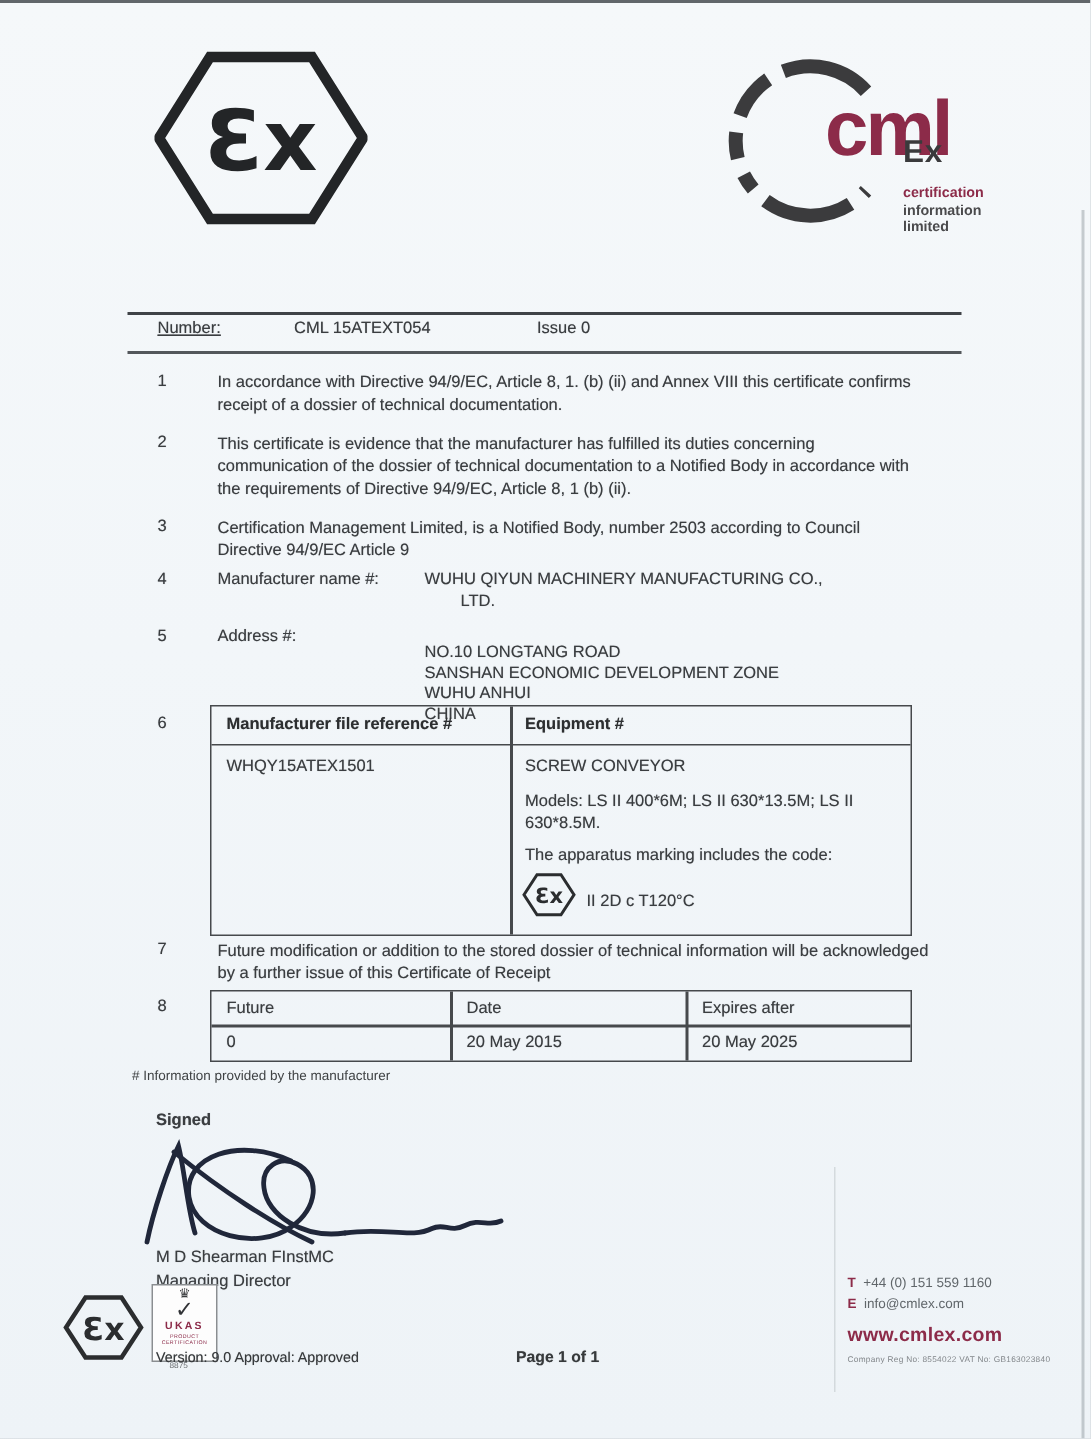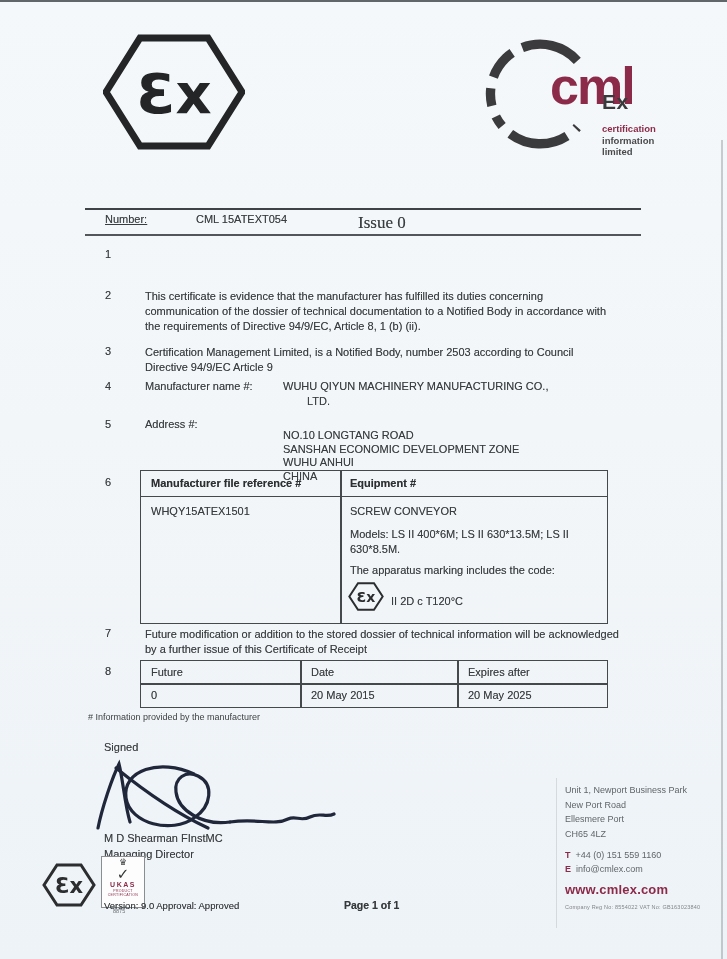--- a/index.html
+++ b/index.html
@@ -21,21 +21,21 @@
   .cml-ex{left:124px;top:54px;font-size:21px;font-weight:600;color:#3a3a3c;letter-spacing:.5px;}
   .cml-lines{left:124px;top:87px;font-size:9.5px;line-height:11.5px;font-weight:600;color:#4a4a4c;}
   .cml-lines .l0{font-weight:700;}
 
   
   .title{left:104px;top:186px;font-size:16px;font-weight:bold;color:#212325;letter-spacing:.2px;}
   .rule1{left:85px;top:208px;width:556px;height:2px;background:#3f4347;}
   .rule2{left:85px;top:234px;width:556px;height:1.5px;background:#53575b;}
   .num-label{left:105px;top:213px;font-size:11px;text-decoration:underline;}
   .num-value{left:196px;top:213px;font-size:11px;}
-  .num-issue{left:358px;top:213px;font-size:17px;font-family:Liberation Serif, serif;}
+  .num-issue{left:358px;top:213px;font-size:11px;}
 
   
   .clause-num{font-size:11px;width:20px;}
   .clause-text{font-size:11px;line-height:15px;width:470px;}
   .c1n{left:105px;top:248px;} .c1t{left:145px;top:248px;}
   .c2n{left:105px;top:289px;} .c2t{left:145px;top:289px;width:466px;}
   .c3n{left:105px;top:345px;} .c3t{left:145px;top:345px;}
   .c4n{left:105px;top:380px;} .c4l{left:145px;top:380px;font-size:11px;}
   .c4v1{left:283px;top:380px;font-size:11px;width:340px;}
   .c4v2{left:290px;top:395px;font-size:11px;padding-left:17px;}
@@ -62,21 +62,21 @@
   .is-table{left:140px;top:660px;width:466px;height:46px;border:1.5px solid #46494c;}
   .is-row-div{position:absolute;left:0;right:0;top:22px;height:1.5px;background:#46494c;}
   .is-col1{position:absolute;left:159px;top:0;bottom:0;width:1.5px;background:#46494c;}
   .is-col2{position:absolute;left:316px;top:0;bottom:0;width:1.5px;background:#46494c;}
   .is-cell{position:absolute;font-size:11px;}
   .is-h0{left:10px;top:5px;} .is-h1{left:170px;top:5px;} .is-h2{left:327px;top:5px;}
   .is-r0{left:10px;top:28px;} .is-r1{left:170px;top:28px;} .is-r2{left:327px;top:28px;}
 
   
   .footnote{left:88px;top:712px;font-size:9px;color:#3f4244;}
-  .signed{left:104px;top:741px;font-size:11px;}
+  .signed{left:104px;top:741px;font-size:11px;font-weight:bold;}
   .signature{left:90px;top:756px;width:250px;height:80px;}
   .sig-name{left:104px;top:832px;font-size:11px;}
   .sig-role{left:104px;top:848px;font-size:11px;}
   .hex-small{left:42px;top:862px;width:54px;height:46px;}
   .ukas{left:101px;top:856px;width:42px;height:50px;border:1px solid #8a8e91;background:#fdfdfd;text-align:center;}
   .ukas-crown{font-size:9px;line-height:9px;color:#3c3e40;display:block;margin-top:1px;}
   .ukas-tick{font-size:15px;line-height:13px;font-weight:bold;color:#323437;display:block;}
   .ukas-name{font-size:7px;letter-spacing:1.5px;font-weight:bold;color:#8c2b49;display:block;margin-top:1px;}
   .ukas-sub{font-size:3.5px;letter-spacing:.3px;color:#8c2b49;display:block;margin-top:1px;}
   .ukas-num{left:113px;top:908px;font-size:5.5px;color:#6a6e71;}
@@ -121,20 +121,21 @@
     </div>
   </div>
 
   <div class="abs rule1"></div>
   <div class="abs rule2"></div>
   <span class="abs num-label soft">Number:</span>
   <span class="abs num-value soft">CML 15ATEXT054</span>
   <span class="abs num-issue soft">Issue 0</span>
 
   <span class="abs clause-num c1n soft">1</span>
+  <div class="abs clause-text c1t soft">In accordance with Directive 94/9/EC, Article 8, 1. (b) (ii) and Annex VIII this certificate confirms receipt of a dossier of technical documentation.</div>
   <span class="abs clause-num c2n soft">2</span>
   <div class="abs clause-text c2t soft">This certificate is evidence that the manufacturer has fulfilled its duties concerning communication of the dossier of technical documentation to a Notified Body in accordance with the requirements of Directive 94/9/EC, Article 8, 1 (b) (ii).</div>
   <span class="abs clause-num c3n soft">3</span>
   <div class="abs clause-text c3t soft">Certification Management Limited, is a Notified Body, number 2503 according to Council Directive 94/9/EC Article 9</div>
 
   <span class="abs clause-num c4n soft">4</span>
   <span class="abs c4l soft">Manufacturer name #:</span>
   <div class="abs c4v1 soft">WUHU QIYUN MACHINERY MANUFACTURING CO.,</div>
   <div class="abs c4v2 soft">LTD.</div>
 
@@ -200,26 +201,20 @@
   <div class="abs ukas">
     <span class="ukas-crown">♛</span>
     <span class="ukas-tick">✓</span>
     <span class="ukas-name">UKAS</span>
     <span class="ukas-sub">PRODUCT CERTIFICATION</span>
   </div>
   <div class="abs ukas-num">8875</div>
   <div class="abs version-line soft">Version: 9.0  Approval: Approved</div>
   <div class="abs page-line soft">Page 1 of 1</div>
 
-  <div class="abs contact-addr">
-    <div>Unit 1, Newport Business Park</div>
-    <div>New Port Road</div>
-    <div>Ellesmere Port</div>
-    <div>CH65 4LZ</div>
-  </div>
   <div class="abs contact-phone">
     <span class="maroon-b" style="color:#8c2b49;">T</span><span>+44 (0) 151 559 1160</span>
   </div>
   <div class="abs contact-email">
     <span class="maroon-b" style="color:#8c2b49;">E</span><span>info@cmlex.com</span>
   </div>
   <div class="abs website" style="color:#8c2b49;">www.cmlex.com</div>
   <div class="abs reg-line">Company Reg No: 8554022   VAT No: GB163023840</div>
 </div>
 

